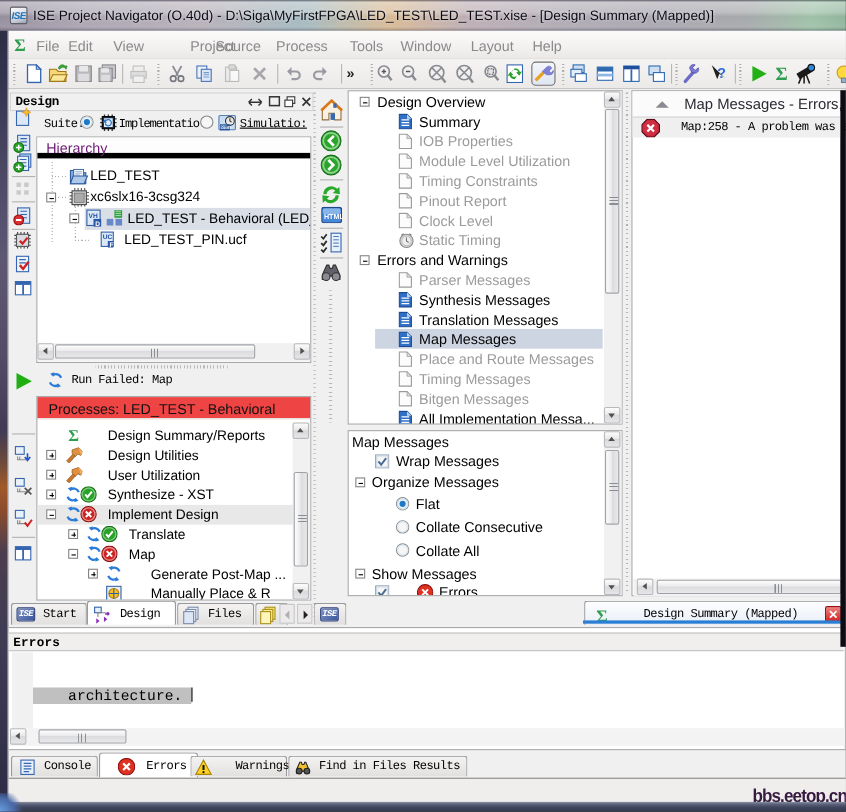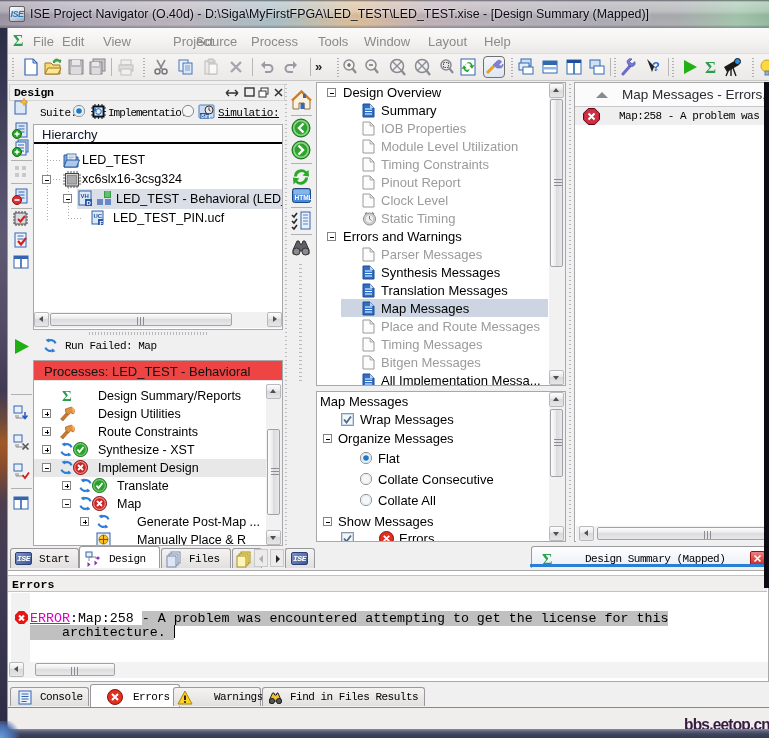--- a/index.html
+++ b/index.html
@@ -353,21 +353,21 @@
   <svg class="abs" style="left:190px;top:21px;" width="17" height="17" viewBox="0 0 17 17">
       <rect x="1" y="2" width="15" height="13" rx="1" fill="#c8ddf2" stroke="#5580b0"></rect>
       <circle cx="11" cy="7" r="4" fill="#e8e8e8" stroke="#333"></circle>
       <path d="M11 4.5V7l1.5 1" stroke="#333" fill="none"></path>
       <rect x="2" y="10" width="9" height="5.5" fill="#2255a0"></rect>
       <text x="2.5" y="14.5" font-size="4.5" fill="#fff" font-weight="bold" font-family="Liberation Sans">iSim</text>
     </svg>
   <div class="abs sim" style="left:210px;top:25px;text-decoration:underline;">Simulatio:</div>
 
   <div class="abs white" style="left:25px;top:42px;width:250px;height:206px;">
-    <div class="abs" style="left:0;top:0;width:248px;height:19px;background:#fdfdfd;border-bottom:2px solid #000000;font-size:13px;color:#0f172a;">
+    <div class="abs" style="left:0;top:0;width:248px;height:19px;background:#fdfdfd;border-bottom:5px solid #000000;font-size:13px;color:#701a75;">
         <span style="position:absolute;left:8px;top:2px;">Hierarchy</span>
       </div>
   </div>
   <div class="abs" id="dtree" style="left:26px;top:62px;width:248px;height:168px;overflow:hidden;">
     <div class="abs" style="left:13px;top:0px;width:1px;height:76px;background:repeating-linear-gradient(180deg,#aaa 0 1px,transparent 1px 3px);"></div>
     <div class="abs" style="left:13px;top:16px;width:14px;height:1px;background:repeating-linear-gradient(90deg,#aaa 0 1px,transparent 1px 3px);"></div>
     <div class="abs" style="left:13px;top:35px;width:14px;height:1px;background:repeating-linear-gradient(90deg,#aaa 0 1px,transparent 1px 3px);"></div>
     <div class="abs" style="left:34px;top:35px;width:1px;height:40px;background:repeating-linear-gradient(180deg,#aaa 0 1px,transparent 1px 3px);"></div>
     <div class="abs" style="left:34px;top:74px;width:14px;height:1px;background:repeating-linear-gradient(90deg,#aaa 0 1px,transparent 1px 3px);"></div>
     <svg class="abs" style="left:29px;top:8px;" width="18" height="17" viewBox="0 0 18 17">
@@ -446,21 +446,21 @@
         <path d="M6.5 3L12.5 1l3.5 3.5-1.5 3.5-2.7-1.2-2.3 2.2-3-3z" fill="#e09040" stroke="#8a5010" stroke-width=".6"></path>
         <path d="M12.5 1l3.5 3.5-1.5 3.5" fill="#f4b060"></path>
       </svg>
       <div class="trow" style="left:64px;top:23px;">Design Utilities</div>
     <div class="pm plus" style="left:8px;top:43px;"></div>
       <svg class="abs" style="left:25px;top:40px;" width="16" height="15" viewBox="0 0 16 15">
         <path d="M1.5 13L7.5 6.5l2.2 2L4 15z" fill="#c87830" stroke="#8a5010" stroke-width=".5"></path>
         <path d="M6.5 3L12.5 1l3.5 3.5-1.5 3.5-2.7-1.2-2.3 2.2-3-3z" fill="#e09040" stroke="#8a5010" stroke-width=".6"></path>
         <path d="M12.5 1l3.5 3.5-1.5 3.5" fill="#f4b060"></path>
       </svg>
-      <div class="trow" style="left:64px;top:41px;">Route Constraints</div>
+      <div class="trow" style="left:64px;top:41px;">User Utilization</div>
     <div class="pm plus" style="left:8px;top:61px;"></div>
       <svg class="abs" style="left:25px;top:58px;" width="15" height="15" viewBox="0 0 15 15">
         <g fill="none" stroke="#2b7cd8" stroke-width="2.1">
           <path d="M12.6 5.4A5 5 0 0 0 4.8 3.2"></path>
           <path d="M2.4 9.6a5 5 0 0 0 7.8 2.2"></path>
         </g>
         <path d="M6.4 0.4L2.6 1.8l2.8 2.8z" fill="#2b7cd8"></path>
         <path d="M8.6 14.6l3.8-1.4-2.8-2.8z" fill="#2b7cd8"></path>
       </svg>
       <svg class="abs" style="left:39px;top:58px;" width="15" height="15" viewBox="0 0 15 15">
@@ -810,21 +810,20 @@
     <div class="sbthumbH" style="left:21px;width:168px;height:13px;">
         <div class="gripH" style="left:106px;margin-left:0;"></div>
       </div>
   </div>
 </div>
 
 <div class="abs" id="console" style="left:8px;top:570px;width:761px;height:112px;background:#fff;border:1px solid #a8a8ab;border-left:none;">
   <div class="abs" style="left:0;top:4px;width:759px;height:17px;background:#f0efee;border-top:1px solid #c2c2c2;border-bottom:1px solid #c2c2c2;"></div>
   <div class="abs" style="left:4px;top:7px;font-family:'Liberation Mono',monospace;font-size:11.5px;font-weight:bold;letter-spacing:0.2px;color:#000;">Errors</div>
   <div class="abs" style="left:3px;top:22px;width:19px;height:69px;background:#f1f1f1;"></div>
-  <div class="cline" style="top:40px;"><span class="cicon"></span><span class="cerr">ERROR</span>:Map:258 <span class="chl">- A problem was encountered attempting to get the license for this</span></div>
   <div class="cline" style="left:22px;top:54px;"><span class="chl">    architecture. </span><span class="ccur"></span></div>
   <div class="sbtrack abs" style="left:1px;top:91px;width:759px;height:16px;background:#f4f3f3;">
     <div class="sbbtn" style="left:0;top:0;width:15px;height:15px;"></div>
       <div class="arr" style="left:5px;top:4px;border-right:4px solid #505050;border-top:3.5px solid transparent;border-bottom:3.5px solid transparent;"></div>
     <div class="sbthumbH" style="left:26px;width:80px;height:13px;">
         <div class="gripH"></div>
       </div>
   </div>
 </div>
 

